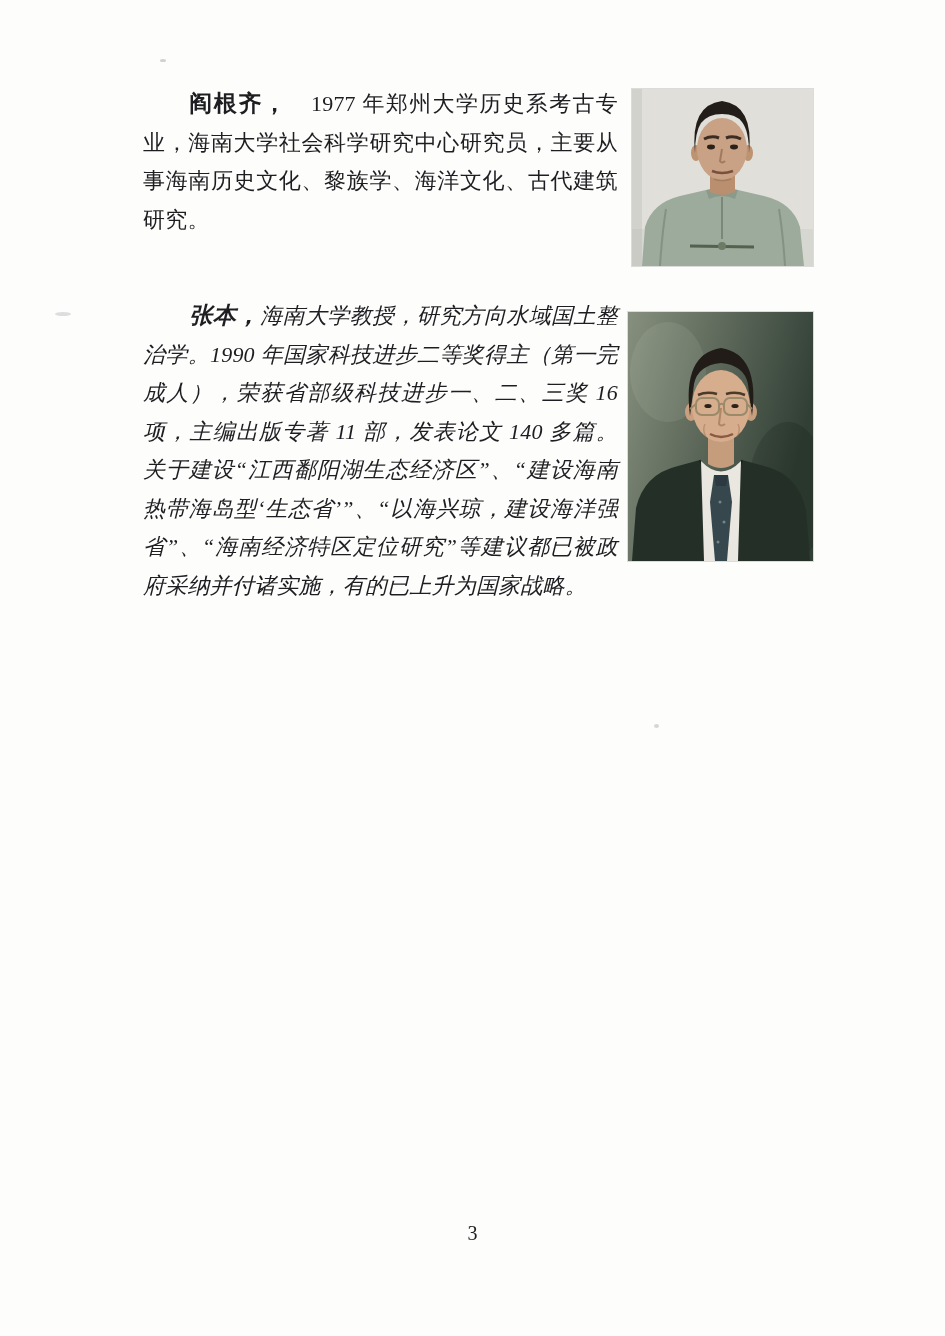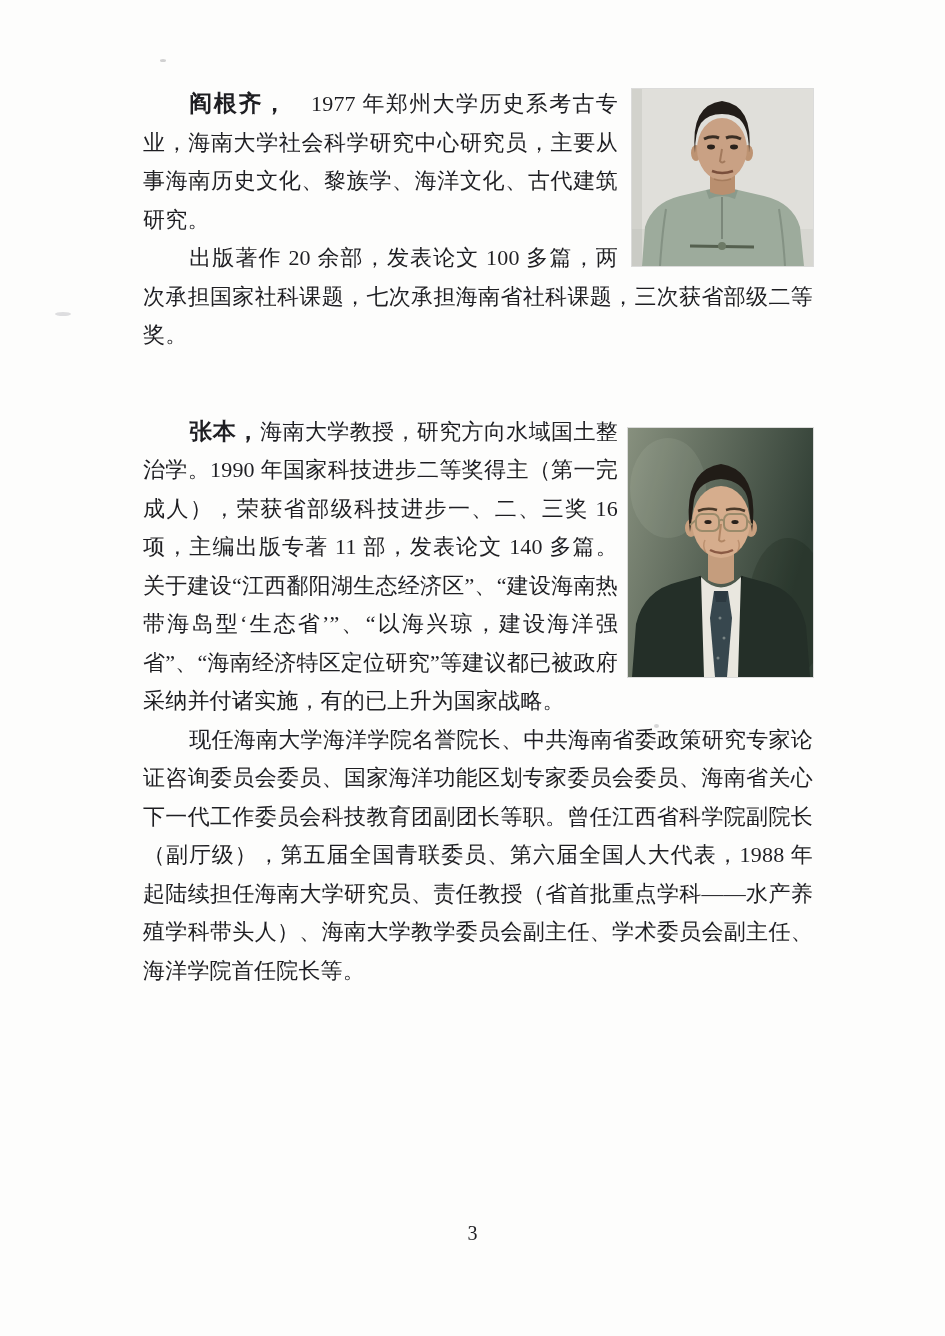--- a/index.html
+++ b/index.html
@@ -35,21 +35,21 @@
     font-size: 23px;
     letter-spacing: 0.5px;
   }
   .photo {
     float: right;
     display: block;
     box-shadow: 0 0 0 1px rgba(120,120,115,0.25);
   }
   .photo-1 { margin: 4px 0 8px 14px; }
   .photo-2 { margin: 15px 0 4px 10px; }
-  .bio-2 { margin-top: 58px; }
+  .bio-2 { margin-top: 58px; font-style: italic; }
   .folio {
     position: absolute;
     left: 0; top: 1222px;
     width: 945px;
     text-align: center;
     font-size: 20px;
     color: #1e1e22;
   }
   .speck { position: absolute; border-radius: 50%; }
   .speck-1 { left: 160px; top: 59px;  width: 6px;  height: 3px; background: rgba(125,125,130,0.35); }
@@ -98,21 +98,20 @@
         <ellipse cx="79" cy="58" rx="4" ry="2.4" fill="#2a211b"></ellipse>
         <ellipse cx="102" cy="58" rx="4" ry="2.4" fill="#2a211b"></ellipse>
 
         <path d="M90,60 L88,72 Q90,75 93,72" stroke="rgba(130,90,60,0.55)" stroke-width="2" fill="none"></path>
 
         <path d="M80,82 Q90,86 101,82" stroke="#7a4f3c" stroke-width="2.5" fill="none"></path>
         <path d="M82,90 Q90,93 99,90" stroke="rgba(130,90,60,0.35)" stroke-width="1.5" fill="none"></path>
       </svg>
 
       <p><span class="bio-name">阎根齐，</span><span>　1977 年郑州大学历史系考古专业，海南大学社会科学研究中心研究员，主要从事海南历史文化、黎族学、海洋文化、古代建筑研究。</span></p>
-      <p>出版著作 20 余部，发表论文 100 多篇，两次承担国家社科课题，七次承担海南省社科课题，三次获省部级二等奖。</p>
     </div>
 
     <div class="bio bio-2">
       <svg class="photo photo-2" width="185" height="249" viewBox="0 0 185 249" role="img">
         <defs>
           <linearGradient id="pg2" x1="0" y1="0" x2="1" y2="0.35">
             <stop offset="0" stop-color="#87907e"></stop>
             <stop offset="1" stop-color="#313f35"></stop>
           </linearGradient>
         </defs>
@@ -153,19 +152,18 @@
         <ellipse cx="107" cy="94" rx="3.6" ry="2" fill="#2a211b"></ellipse>
 
         <path d="M93,96 L91,112 Q93,115 97,112" stroke="rgba(140,95,60,0.5)" stroke-width="2" fill="none"></path>
 
         <path d="M82,122 Q93,128 105,122" stroke="#8a5a44" stroke-width="2.5" fill="none"></path>
         <path d="M77,112 Q74,118 78,125" stroke="rgba(140,95,60,0.35)" stroke-width="1.5" fill="none"></path>
         <path d="M110,112 Q113,118 109,125" stroke="rgba(140,95,60,0.35)" stroke-width="1.5" fill="none"></path>
       </svg>
 
       <p><span class="bio-name">张本，</span><span>海南大学教授，研究方向水域国土整治学。1990 年国家科技进步二等奖得主（第一完成人），荣获省部级科技进步一、二、三奖 16 项，主编出版专著 11 部，发表论文 140 多篇。关于建设“江西鄱阳湖生态经济区”、“建设海南热带海岛型‘生态省’”、“以海兴琼，建设海洋强省”、“海南经济特区定位研究”等建议都已被政府采纳并付诸实施，有的已上升为国家战略。</span></p>
-      <p>现任海南大学海洋学院名誉院长、中共海南省委政策研究专家论证咨询委员会委员、国家海洋功能区划专家委员会委员、海南省关心下一代工作委员会科技教育团副团长等职。曾任江西省科学院副院长（副厅级），第五届全国青联委员、第六届全国人大代表，1988 年起陆续担任海南大学研究员、责任教授（省首批重点学科——水产养殖学科带头人）、海南大学教学委员会副主任、学术委员会副主任、海洋学院首任院长等。</p>
     </div>
 
   </div>
 
   <div class="folio">3</div>
 </div>
 
 </body></html>

